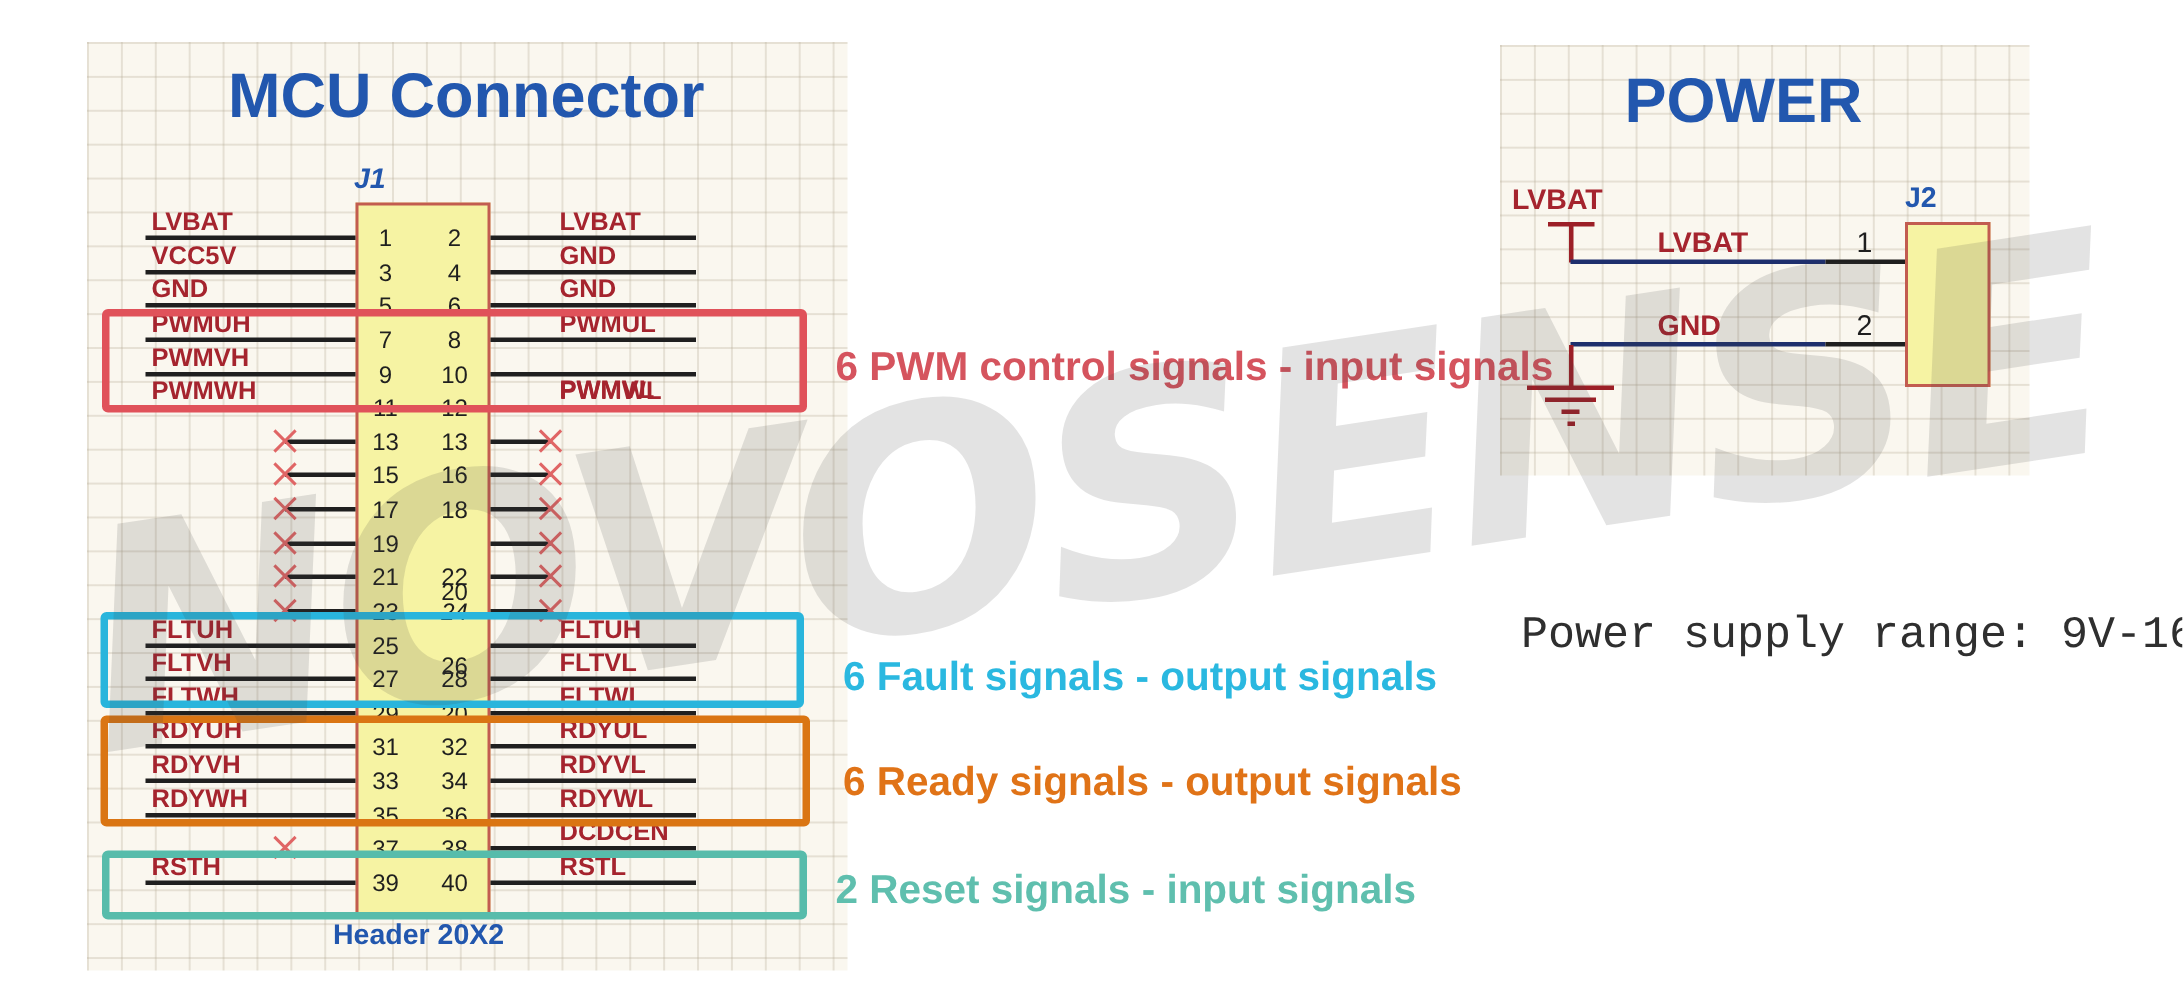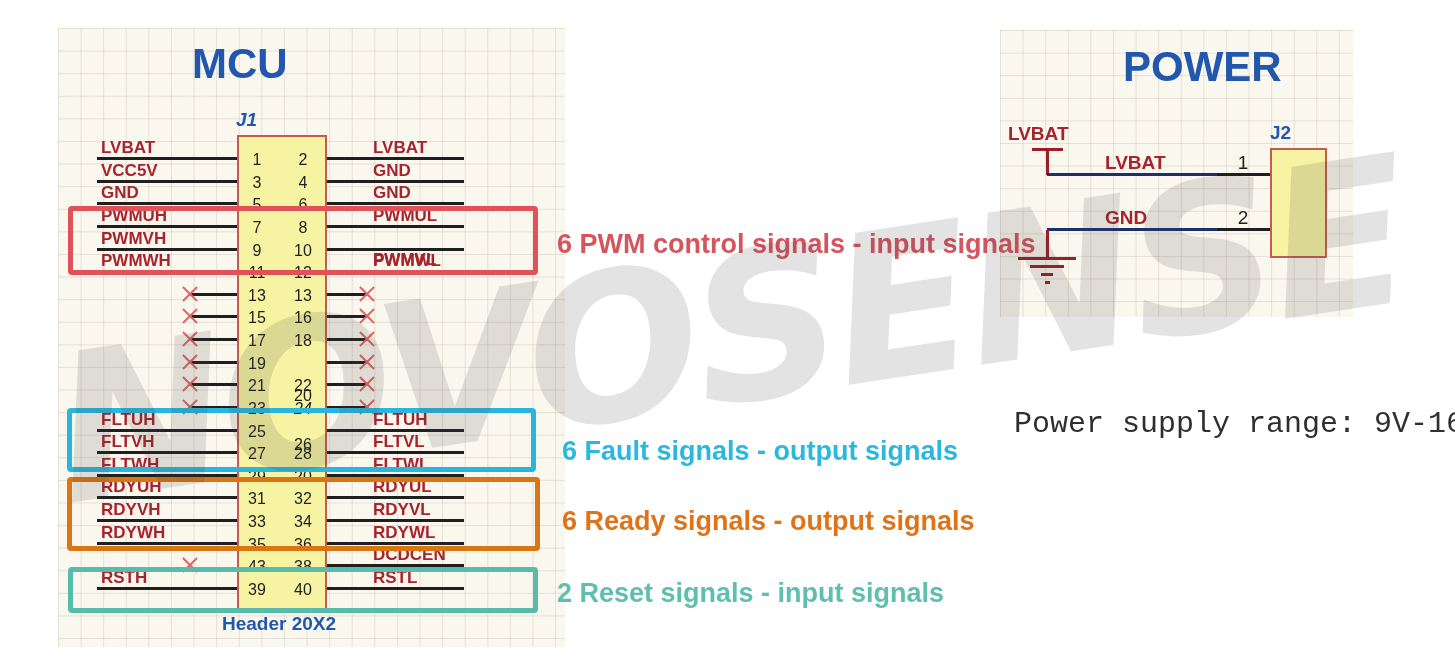--- a/index.html
+++ b/index.html
@@ -14,21 +14,21 @@
   #panel-right{left:1000px;top:30px;width:353px;height:287px;}
 
   #watermark{position:absolute;left:-110px;top:224px;width:1680px;height:215px;
     font:bold italic 205px "DejaVu Sans",sans-serif;line-height:215px;text-align:center;
     letter-spacing:-6px;color:rgba(70,70,70,0.15);transform:rotate(-8.6deg);
     z-index:5;pointer-events:none;white-space:nowrap;}
 
   .layer{position:absolute;left:0;top:0;width:100%;height:100%;z-index:2;}
 
   .sheet-title{position:absolute;display:flex;gap:12px;
-    font:bold 42px "Liberation Sans",sans-serif;color:var(--blue);margin-left:40px;}
+    font:bold 42px "Liberation Sans",sans-serif;color:var(--blue);}
   #mcu-title{left:152px;top:40px;}
   #power-title{left:1083px;top:43px;}
 
   .designator{position:absolute;font:bold 19px "Liberation Sans",sans-serif;color:var(--blue);line-height:20px;}
   #j1-label{left:236px;top:110px;font-style:italic;}
   #j2-label{left:1270px;top:123px;}
   #header-label{left:222px;top:614px;font:600 19px "Liberation Sans",sans-serif;color:var(--blue);
     position:absolute;line-height:20px;}
 
   .conn-body{position:absolute;background:var(--body-fill);border:2px solid var(--body-border);box-sizing:border-box;}
@@ -60,20 +60,21 @@
 
 <div id="stage">
 
   <div id="panel-left" class="panel"></div>
   <div id="panel-right" class="panel"></div>
 
   <div class="layer">
 
     <div id="mcu-title" class="sheet-title">
       <span>MCU</span>
+      <span>Connector</span>
     </div>
     <div id="j1-label" class="designator">J1</div>
     <div id="j1-body" class="conn-body"></div>
     <div id="rows">
         <div class="net-label" style="left: 101px; top: 139px;">LVBAT</div>
         <div class="wire" style="left: 97px; top: 157px; width: 140px;"></div>
         <div class="pin-num" style="left: 244px; top: 152px;">1</div>
         <div class="pin-num" style="left: 290px; top: 152px;">2</div>
         <div class="net-label" style="left: 373px; top: 139px;">LVBAT</div>
         <div class="wire" style="left: 327px; top: 157px; width: 137px;"></div>
@@ -212,21 +213,21 @@
         <div class="net-label" style="left: 101px; top: 524px;">RDYWH</div>
         <div class="wire" style="left: 97px; top: 542px; width: 140px;"></div>
         <div class="pin-num" style="left: 244px; top: 537px;">35</div>
         <div class="pin-num" style="left: 290px; top: 537px;">36</div>
         <div class="net-label" style="left: 373px; top: 524px;">RDYWL</div>
         <div class="wire" style="left: 327px; top: 542px; width: 137px;"></div>
         <div class="nc-x" style="left: 182px; top: 557px;">
           <i class="a"></i>
           <i class="b"></i>
         </div>
-        <div class="pin-num" style="left: 244px; top: 559px;">43</div>
+        <div class="pin-num" style="left: 244px; top: 559px;">37</div>
         <div class="pin-num" style="left: 290px; top: 559px;">38</div>
         <div class="net-label" style="left: 373px; top: 546px;">DCDCEN</div>
         <div class="wire" style="left: 327px; top: 564px; width: 137px;"></div>
         <div class="net-label" style="left: 101px; top: 569px;">RSTH</div>
         <div class="wire" style="left: 97px; top: 587px; width: 140px;"></div>
         <div class="pin-num" style="left: 244px; top: 582px;">39</div>
         <div class="pin-num" style="left: 290px; top: 582px;">40</div>
         <div class="net-label" style="left: 373px; top: 569px;">RSTL</div>
         <div class="wire" style="left: 327px; top: 587px; width: 137px;"></div>
       </div>

